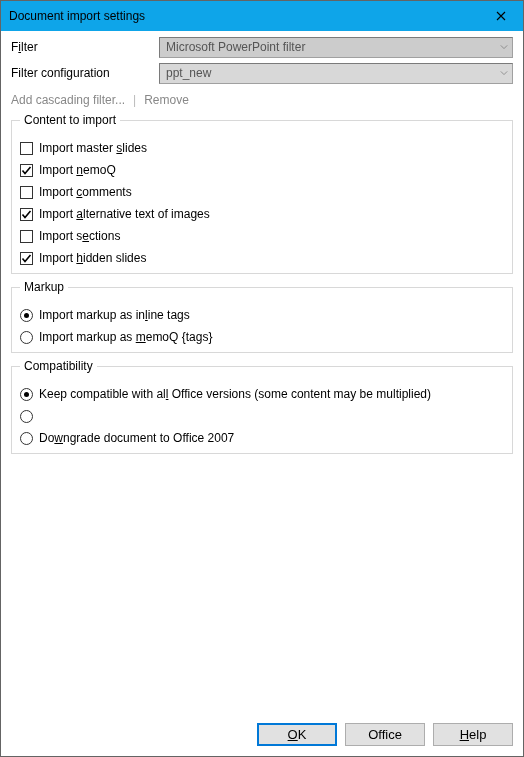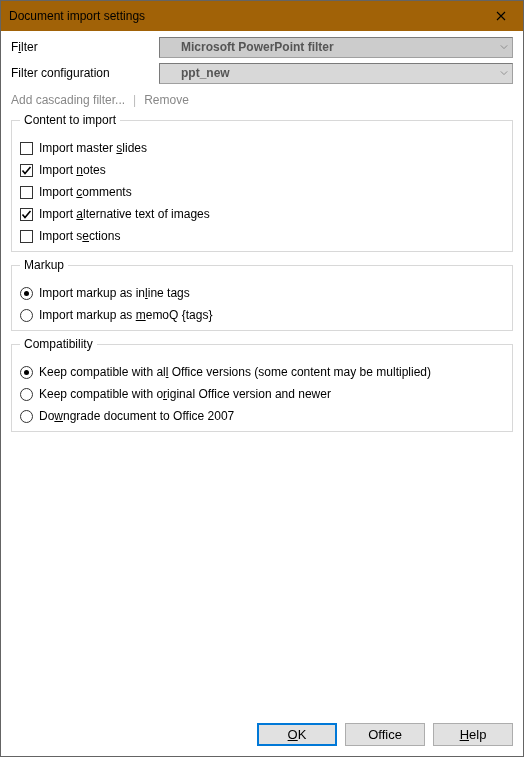--- a/index.html
+++ b/index.html
@@ -14,21 +14,21 @@
     border: 1px solid #646464;
     display: flex;
     flex-direction: column;
   }
   .titlebar {
     display: flex;
     align-items: center;
     justify-content: space-between;
     height: 30px;
     padding-left: 8px;
-    background: #a16207;
+    background: #0ea5e9;
   }
   .titlebar .title { font-size: 12px; }
   .close-btn {
     width: 45px;
     height: 30px;
     display: flex;
     align-items: center;
     justify-content: center;
     cursor: pointer;
   }
@@ -52,24 +52,23 @@
   .row .label .ul { text-decoration: underline; }
   .select {
     flex: 1;
     height: 21px;
     background: #ccc;
     border: 1px solid #a0a0a0;
     border-top-color: #7a7a7a;
     border-left-color: #7a7a7a;
     color: #555;
     font-size: 12px;
-    padding: 2px 20px 2px 21px;
+    padding: 2px 20px 2px 6px;
     cursor: default;
     position: relative;
-    font-weight: bold;
   }
   .select.lighter { background: #d8d8d8; }
   .select .chev {
     position: absolute;
     right: 4px;
     top: 50%;
     transform: translateY(-50%);
     width: 8px; height: 8px;
     opacity: 0.55;
   }
@@ -201,38 +200,46 @@
         <div class="opt">
           <span class="checkbox"></span>
           <span><span>Import master </span><span class="ul">s</span><span>lides</span></span>
         </div>
         <div class="opt">
           <span class="checkbox checked">
             <svg viewBox="0 0 11 11">
               <path d="M1.5 5.5 L4 8.5 L9.5 2" stroke="#000" stroke-width="1.6" fill="none"></path>
             </svg>
           </span>
-          <span><span>Import </span><span class="ul">n</span><span>otes</span></span>
+          <span><span>Import </span><span class="ul">n</span><span>emoQ</span></span>
         </div>
         <div class="opt">
           <span class="checkbox"></span>
           <span><span>Import </span><span class="ul">c</span><span>omments</span></span>
         </div>
         <div class="opt">
           <span class="checkbox checked">
             <svg viewBox="0 0 11 11">
               <path d="M1.5 5.5 L4 8.5 L9.5 2" stroke="#000" stroke-width="1.6" fill="none"></path>
             </svg>
           </span>
           <span><span>Import </span><span class="ul">a</span><span>lternative text of images</span></span>
         </div>
         <div class="opt">
           <span class="checkbox"></span>
           <span><span>Import s</span><span class="ul">e</span><span>ctions</span></span>
         </div>
+        <div class="opt">
+          <span class="checkbox checked">
+            <svg viewBox="0 0 11 11">
+              <path d="M1.5 5.5 L4 8.5 L9.5 2" stroke="#000" stroke-width="1.6" fill="none"></path>
+            </svg>
+          </span>
+          <span><span>Import </span><span class="ul">h</span><span>idden slides</span></span>
+        </div>
       </div>
   </fieldset>
 
   <fieldset>
     <legend>Markup</legend>
     <div id="markup-items">
         <div class="opt">
           <span class="radio checked">
             <span class="dot"></span>
           </span>
@@ -249,21 +256,20 @@
     <legend>Compatibility</legend>
     <div id="compat-items">
         <div class="opt">
           <span class="radio checked">
             <span class="dot"></span>
           </span>
           <span><span>Keep compatible with al</span><span class="ul">l</span><span> Office versions (some content may be multiplied)</span></span>
         </div>
         <div class="opt">
           <span class="radio"></span>
-          <span><span>Keep compatible with o</span><span class="ul">r</span><span>iginal Office version and newer</span></span>
         </div>
         <div class="opt">
           <span class="radio"></span>
           <span><span>Do</span><span class="ul">w</span><span>ngrade document to Office 2007</span></span>
         </div>
       </div>
   </fieldset>
 
   <div class="spacer"></div>
 </div>

